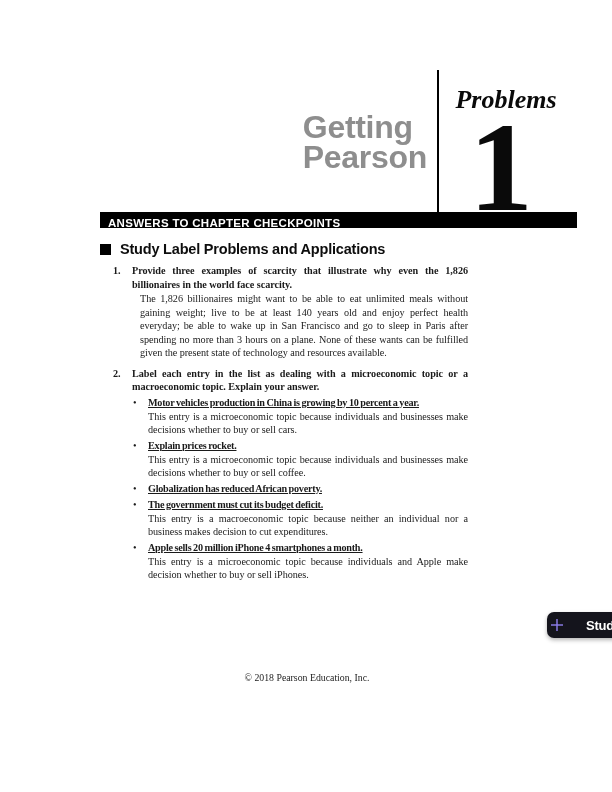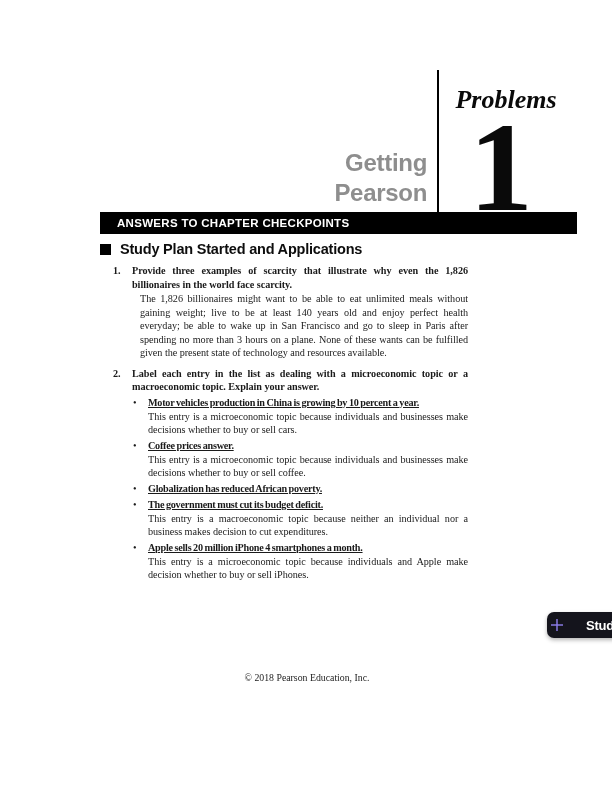--- a/index.html
+++ b/index.html
@@ -11,28 +11,27 @@
     overflow: hidden;
     font-family: "Liberation Serif", serif;
     color: #1a1a1a;
   }
 
   
   .header-title {
     position: absolute;
     top: 112px;
     right: 185px;
-    text-align: right;
-    font-family: "Liberation Sans", sans-serif;
-    font-weight: 700;
-    font-size: 24px;
+    text-align: left;
+    font-family: "Liberation Sans", sans-serif;
+    font-weight: 700;
+    font-size: 32px;
     line-height: 30px;
     color: #8e8e8e;
     letter-spacing: -0.3px;
-    margin-top: 36px;
   }
   .header-title span { display: block; }
   .vline {
     position: absolute;
     left: 437px;
     top: 70px;
     width: 2px;
     height: 143px;
     background: #000;
   }
@@ -59,29 +58,29 @@
     font-weight: 700;
     font-size: 128px;
     line-height: 1;
     color: #0a0a0a;
   }
   .banner {
     position: absolute;
     left: 100px;
     top: 212px;
     width: 477px;
-    height: 22px;
+    height: 16px;
     background: #000;
     color: #fff;
     font-family: "Liberation Sans", sans-serif;
     font-weight: 700;
     font-size: 11.5px;
     line-height: 22px;
     letter-spacing: 0.3px;
-    padding-left: 17px;
+    padding-left: 8px;
     box-sizing: border-box;
   }
 
   
   .main {
     position: absolute;
     left: 100px;
     top: 241px;
     width: 368px;
   }
@@ -161,21 +160,21 @@
     <span>Pearson</span>
   </div>
   <div class="vline"></div>
   <div class="chapter-word">Problems</div>
   <div class="chapter-num">1</div>
   <div class="banner">ANSWERS TO CHAPTER CHECKPOINTS</div>
 
   <div class="main">
     <div class="section-head">
       <span class="square"></span>
-      <span>Study Plan Started and Applications</span>
+      <span>Study Label Problems and Applications</span>
     </div>
     <div class="problems" id="problems">
     <section class="problem">
       <div class="pnum">1.</div>
       <div class="pbody">
         <p class="q">Provide three examples of scarcity that illustrate why even the 1,826 billionaires in the world face scarcity.</p>
         <p class="a">The 1,826 billionaires might want to be able to eat unlimited meals without gaining weight; live to be at least 140 years old and enjoy perfect health everyday; be able to wake up in San Francisco and go to sleep in Paris after spending no more than 3 hours on a plane. None of these wants can be fulfilled given the present state of technology and resources available.</p>
         <div class="bullets"></div>
       </div>
     </section>
@@ -190,21 +189,21 @@
       <span class="dot">•</span>
       <div class="bbody">
         <p class="bq">Motor vehicles production in China is growing by 10 percent a year.</p>
         <p class="ba">This entry is a microeconomic topic because individuals and businesses make decisions whether to buy or sell cars.</p>
       </div>
     </div>
 
     <div class="bullet">
       <span class="dot">•</span>
       <div class="bbody">
-        <p class="bq">Coffee prices answer.</p>
+        <p class="bq">Explain prices rocket.</p>
         <p class="ba">This entry is a microeconomic topic because individuals and businesses make decisions whether to buy or sell coffee.</p>
       </div>
     </div>
 
     <div class="bullet">
       <span class="dot">•</span>
       <div class="bbody">
         <p class="bq">Globalization has reduced African poverty.</p>
       </div>
     </div>

